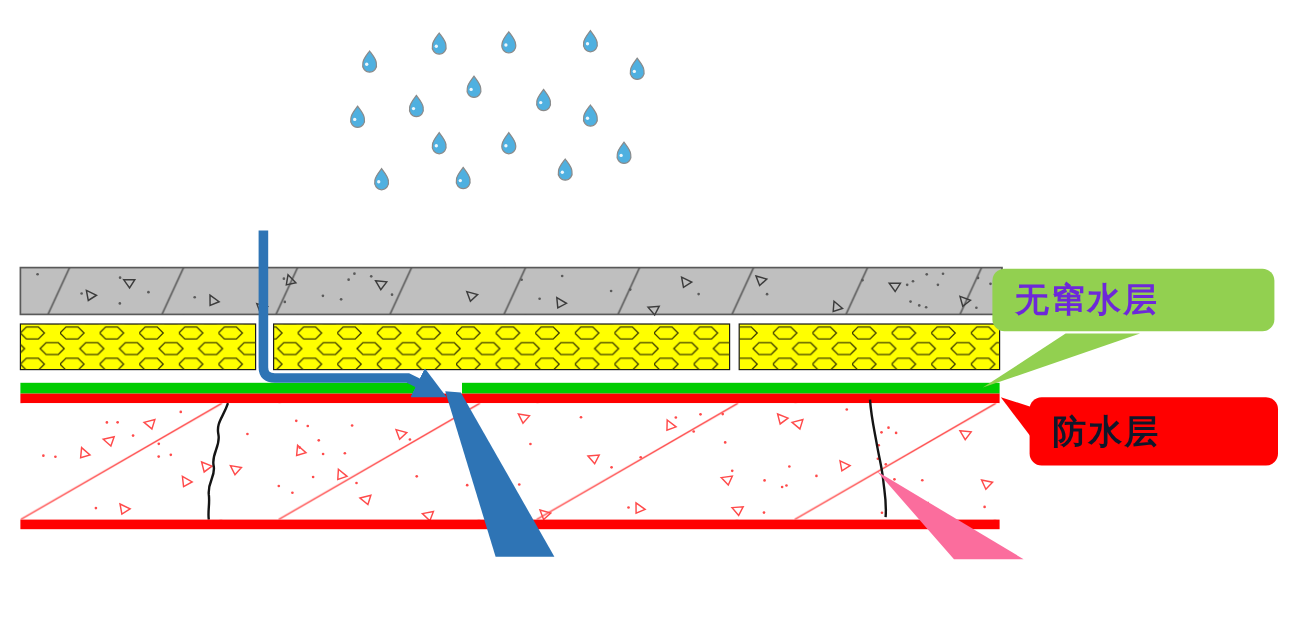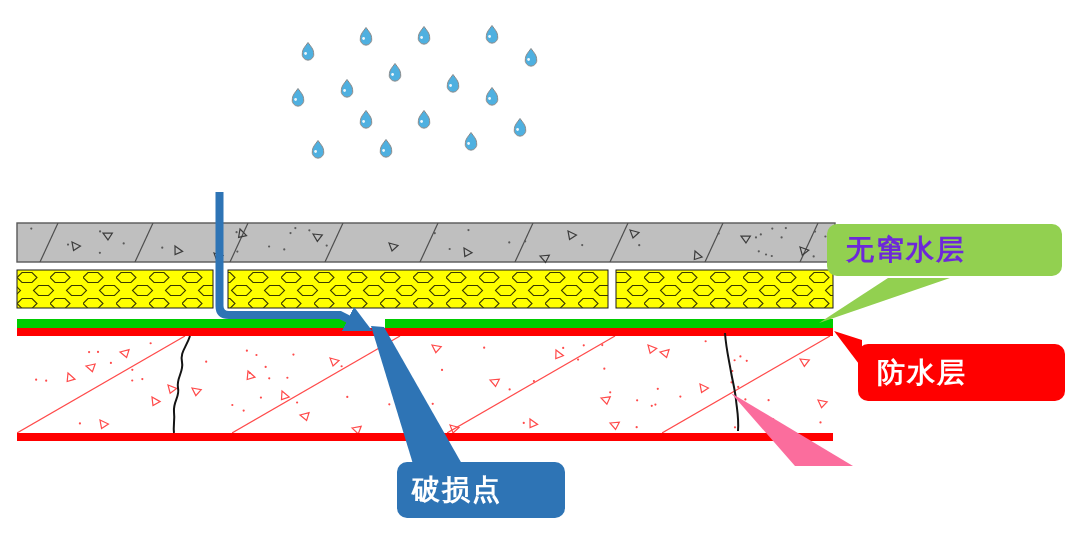--- a/index.html
+++ b/index.html
@@ -23,21 +23,21 @@
   .slab-tri{fill:none;stroke:#3c3c3c;stroke-width:1.2;}
   .conc-tri{fill:none;stroke:var(--hatch-red);stroke-width:1.2;}
   .pointer-green{fill:var(--green-box);}
   .pointer-red{fill:var(--red);}
   .pointer-pink{fill:var(--pink);}
   .callout{
     position:absolute;display:flex;align-items:center;border-radius:10px;
     font-weight:bold;font-size:28px;letter-spacing:2px;padding-left:19px;box-sizing:border-box;
   }
   .callout.green{left:827px;top:224px;width:235px;height:52px;background:var(--green-box);color:#6d28d9;}
-  .callout.red{left:858px;top:344px;width:207px;height:57px;background:var(--red);color:#ffffff;}
+  .callout.red{left:858px;top:331px;width:207px;height:57px;background:var(--red);color:#0f172a;}
   .callout.blue{left:397px;top:462px;width:168px;height:56px;background:var(--blue);color:#fff;padding-left:15px;}
   .callout.pink{left:763px;top:464px;width:202px;height:52px;background:var(--pink);color:#fff;padding-left:16px;}
 </style>
 </head>
 <body>
 
 <div class="canvas">
 
   <svg class="diagram" width="1080" height="533" viewBox="0 0 1080 533">
     <defs>
@@ -260,16 +260,13 @@
 
     <path class="pipe" d="M219.5,192 L219.5,306 Q219.5,315 229,315 L340,315 L354,322" marker-end="url(#arrowHead)"></path>
   </svg>
 
   <div class="callout green">
     <span>无窜水层</span>
   </div>
   <div class="callout red">
     <span>防水层</span>
   </div>
-  <div class="callout blue">
-    <span>破损点</span>
-  </div>
 </div>
 
 </body></html>

